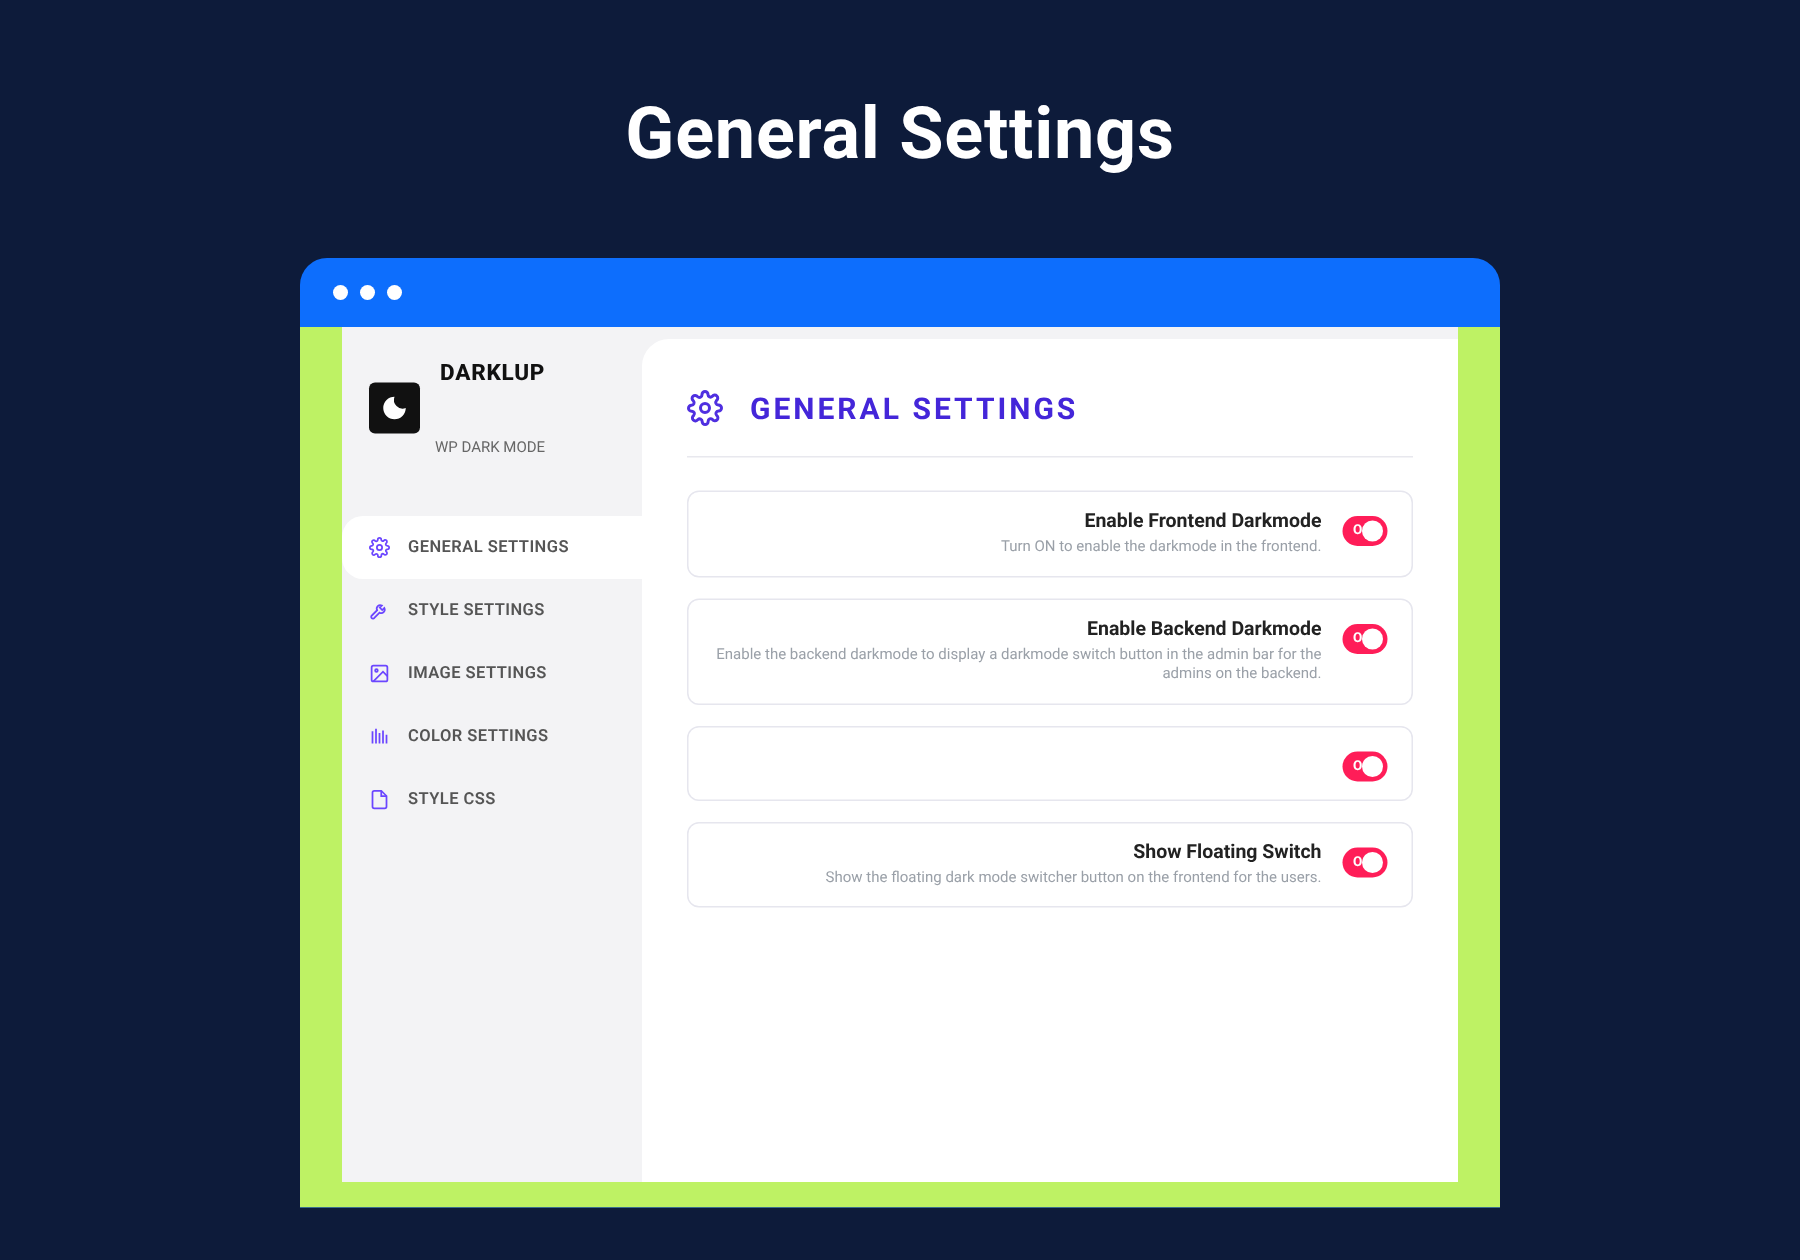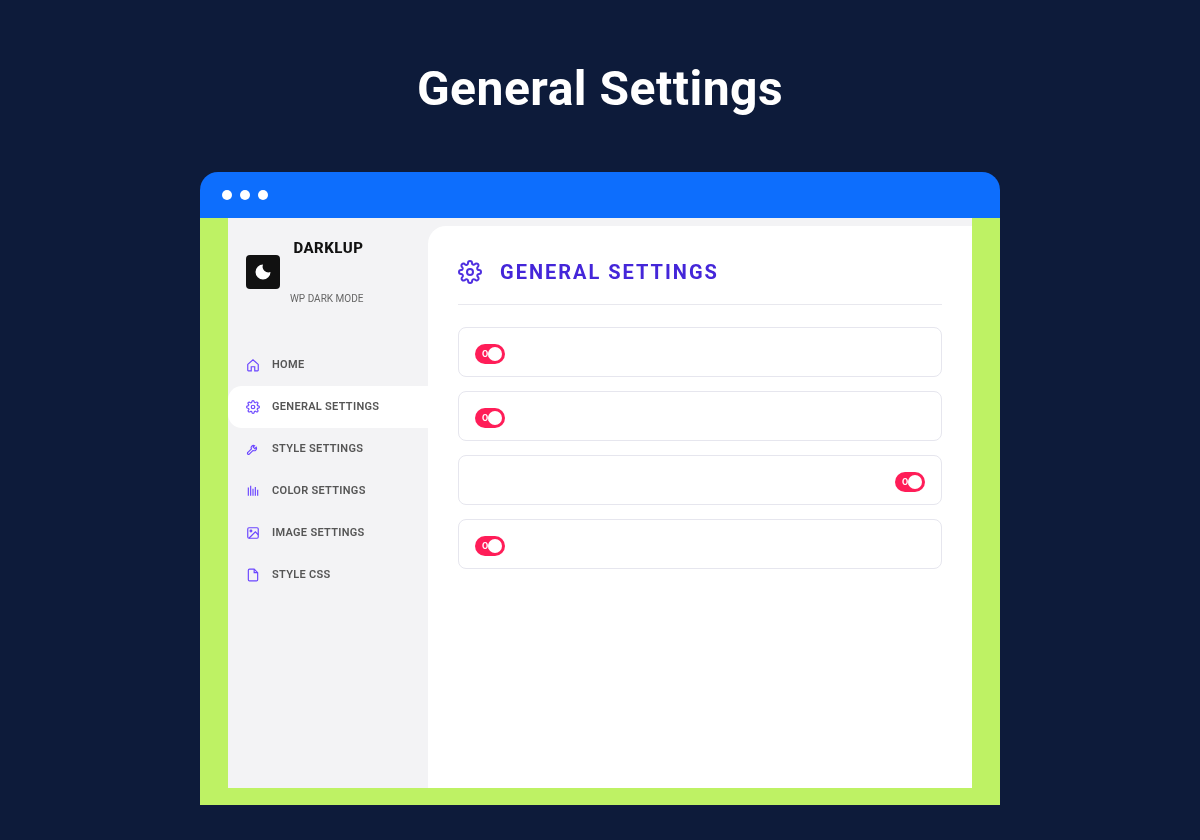--- a/index.html
+++ b/index.html
@@ -201,66 +201,58 @@
                 <path d="M12 3a9 9 0 1 0 9 9 7 7 0 0 1-9-9z"></path>
               </svg>
           </div>
           <div class="brand-text">
             <span class="brand-name">DARKLUP</span>
             <span class="brand-sub">WP DARK MODE</span>
           </div>
         </div>
 
         <nav class="nav">
-          <div class="nav-item">
-            <span class="nav-icon">
-              <svg width="14" height="14" viewBox="0 0 24 24" fill="none" stroke="currentColor" stroke-width="2">
-                  <path d="M3 11l9-8 9 8v10a1 1 0 0 1-1 1h-5v-7h-6v7H4a1 1 0 0 1-1-1z"></path>
-                </svg>
-            </span>
-            <span>HOME</span>
-          </div>
           <div class="nav-item active">
             <span class="nav-icon">
               <svg width="14" height="14" viewBox="0 0 24 24" fill="none" stroke="currentColor" stroke-width="2">
                   <circle cx="12" cy="12" r="3"></circle>
                   <path d="M19.4 15a1.7 1.7 0 0 0 .3 1.8l.1.1a2 2 0 1 1-2.8 2.8l-.1-.1a1.7 1.7 0 0 0-1.8-.3 1.7 1.7 0 0 0-1 1.5V21a2 2 0 0 1-4 0v-.1a1.7 1.7 0 0 0-1-1.5 1.7 1.7 0 0 0-1.8.3l-.1.1a2 2 0 1 1-2.8-2.8l.1-.1a1.7 1.7 0 0 0 .3-1.8 1.7 1.7 0 0 0-1.5-1H3a2 2 0 0 1 0-4h.1a1.7 1.7 0 0 0 1.5-1 1.7 1.7 0 0 0-.3-1.8l-.1-.1a2 2 0 1 1 2.8-2.8l.1.1a1.7 1.7 0 0 0 1.8.3H9a1.7 1.7 0 0 0 1-1.5V3a2 2 0 0 1 4 0v.1a1.7 1.7 0 0 0 1 1.5 1.7 1.7 0 0 0 1.8-.3l.1-.1a2 2 0 1 1 2.8 2.8l-.1.1a1.7 1.7 0 0 0-.3 1.8V9a1.7 1.7 0 0 0 1.5 1H21a2 2 0 0 1 0 4h-.1a1.7 1.7 0 0 0-1.5 1z"></path>
                 </svg>
             </span>
             <span>GENERAL SETTINGS</span>
           </div>
           <div class="nav-item">
             <span class="nav-icon">
               <svg width="14" height="14" viewBox="0 0 24 24" fill="none" stroke="currentColor" stroke-width="2">
                   <path d="M14.7 6.3a4 4 0 0 0-5.4 5.4l-6 6a2 2 0 1 0 2.8 2.8l6-6a4 4 0 0 0 5.4-5.4l-2.4 2.4-2.8-2.8z"></path>
                 </svg>
             </span>
             <span>STYLE SETTINGS</span>
+          </div>
+          <div class="nav-item">
+            <span class="nav-icon">
+              <svg width="14" height="14" viewBox="0 0 24 24" fill="none" stroke="currentColor" stroke-width="2">
+                  <rect x="3" y="3" width="18" height="18" rx="2"></rect>
+                  <circle cx="8.5" cy="8.5" r="1.5"></circle>
+                  <polyline points="21 15 16 10 5 21"></polyline>
+                </svg>
+            </span>
+            <span>IMAGE SETTINGS</span>
           </div>
           <div class="nav-item">
             <span class="nav-icon">
               <svg width="14" height="14" viewBox="0 0 24 24" fill="none" stroke="currentColor" stroke-width="2">
                   <line x1="4" y1="6" x2="4" y2="20"></line>
                   <line x1="8" y1="3" x2="8" y2="20"></line>
                   <line x1="12" y1="8" x2="12" y2="20"></line>
                   <line x1="16" y1="5" x2="16" y2="20"></line>
                   <line x1="20" y1="10" x2="20" y2="20"></line>
                 </svg>
             </span>
             <span>COLOR SETTINGS</span>
-          </div>
-          <div class="nav-item">
-            <span class="nav-icon">
-              <svg width="14" height="14" viewBox="0 0 24 24" fill="none" stroke="currentColor" stroke-width="2">
-                  <rect x="3" y="3" width="18" height="18" rx="2"></rect>
-                  <circle cx="8.5" cy="8.5" r="1.5"></circle>
-                  <polyline points="21 15 16 10 5 21"></polyline>
-                </svg>
-            </span>
-            <span>IMAGE SETTINGS</span>
           </div>
           <div class="nav-item">
             <span class="nav-icon">
               <svg width="14" height="14" viewBox="0 0 24 24" fill="none" stroke="currentColor" stroke-width="2">
                   <path d="M14 2H6a2 2 0 0 0-2 2v16a2 2 0 0 0 2 2h12a2 2 0 0 0 2-2V8z"></path>
                   <polyline points="14 2 14 8 20 8"></polyline>
                 </svg>
             </span>
             <span>STYLE CSS</span>
           </div>
@@ -272,43 +264,55 @@
           <span class="gear">
             <svg width="24" height="24" viewBox="0 0 24 24" fill="none" stroke="currentColor" stroke-width="2">
                 <circle cx="12" cy="12" r="3"></circle>
                 <path d="M19.4 15a1.7 1.7 0 0 0 .3 1.8l.1.1a2 2 0 1 1-2.8 2.8l-.1-.1a1.7 1.7 0 0 0-1.8-.3 1.7 1.7 0 0 0-1 1.5V21a2 2 0 0 1-4 0v-.1a1.7 1.7 0 0 0-1-1.5 1.7 1.7 0 0 0-1.8.3l-.1.1a2 2 0 1 1-2.8-2.8l.1-.1a1.7 1.7 0 0 0 .3-1.8 1.7 1.7 0 0 0-1.5-1H3a2 2 0 0 1 0-4h.1a1.7 1.7 0 0 0 1.5-1 1.7 1.7 0 0 0-.3-1.8l-.1-.1a2 2 0 1 1 2.8-2.8l.1.1a1.7 1.7 0 0 0 1.8.3H9a1.7 1.7 0 0 0 1-1.5V3a2 2 0 0 1 4 0v.1a1.7 1.7 0 0 0 1 1.5 1.7 1.7 0 0 0 1.8-.3l.1-.1a2 2 0 1 1 2.8 2.8l-.1.1a1.7 1.7 0 0 0-.3 1.8V9a1.7 1.7 0 0 0 1.5 1H21a2 2 0 0 1 0 4h-.1a1.7 1.7 0 0 0-1.5 1z"></path>
               </svg>
           </span>
           <h2 class="content-title">GENERAL SETTINGS</h2>
         </div>
 
         <div class="setting-card">
+          <div class="setting-info">
+            <div class="setting-title">Enable Frontend Darkmode</div>
+            <div class="setting-desc">Turn ON to enable the darkmode in the frontend.</div>
+          </div>
           <div class="toggle">
             <span class="toggle-label">On</span>
             <span class="toggle-knob"></span>
           </div>
         </div>
 
         <div class="setting-card">
+          <div class="setting-info">
+            <div class="setting-title">Enable Backend Darkmode</div>
+            <div class="setting-desc">Enable the backend darkmode to display a darkmode switch button in the admin bar for the admins on the backend.</div>
+          </div>
           <div class="toggle">
             <span class="toggle-label">On</span>
             <span class="toggle-knob"></span>
           </div>
         </div>
 
         <div class="setting-card">
           <div class="setting-info">
           </div>
           <div class="toggle">
             <span class="toggle-label">On</span>
             <span class="toggle-knob"></span>
           </div>
         </div>
 
         <div class="setting-card">
+          <div class="setting-info">
+            <div class="setting-title">Show Floating Switch</div>
+            <div class="setting-desc">Show the floating dark mode switcher button on the frontend for the users.</div>
+          </div>
           <div class="toggle">
             <span class="toggle-label">On</span>
             <span class="toggle-knob"></span>
           </div>
         </div>
 
       </section>
     </div>
   </div>
 </div>

